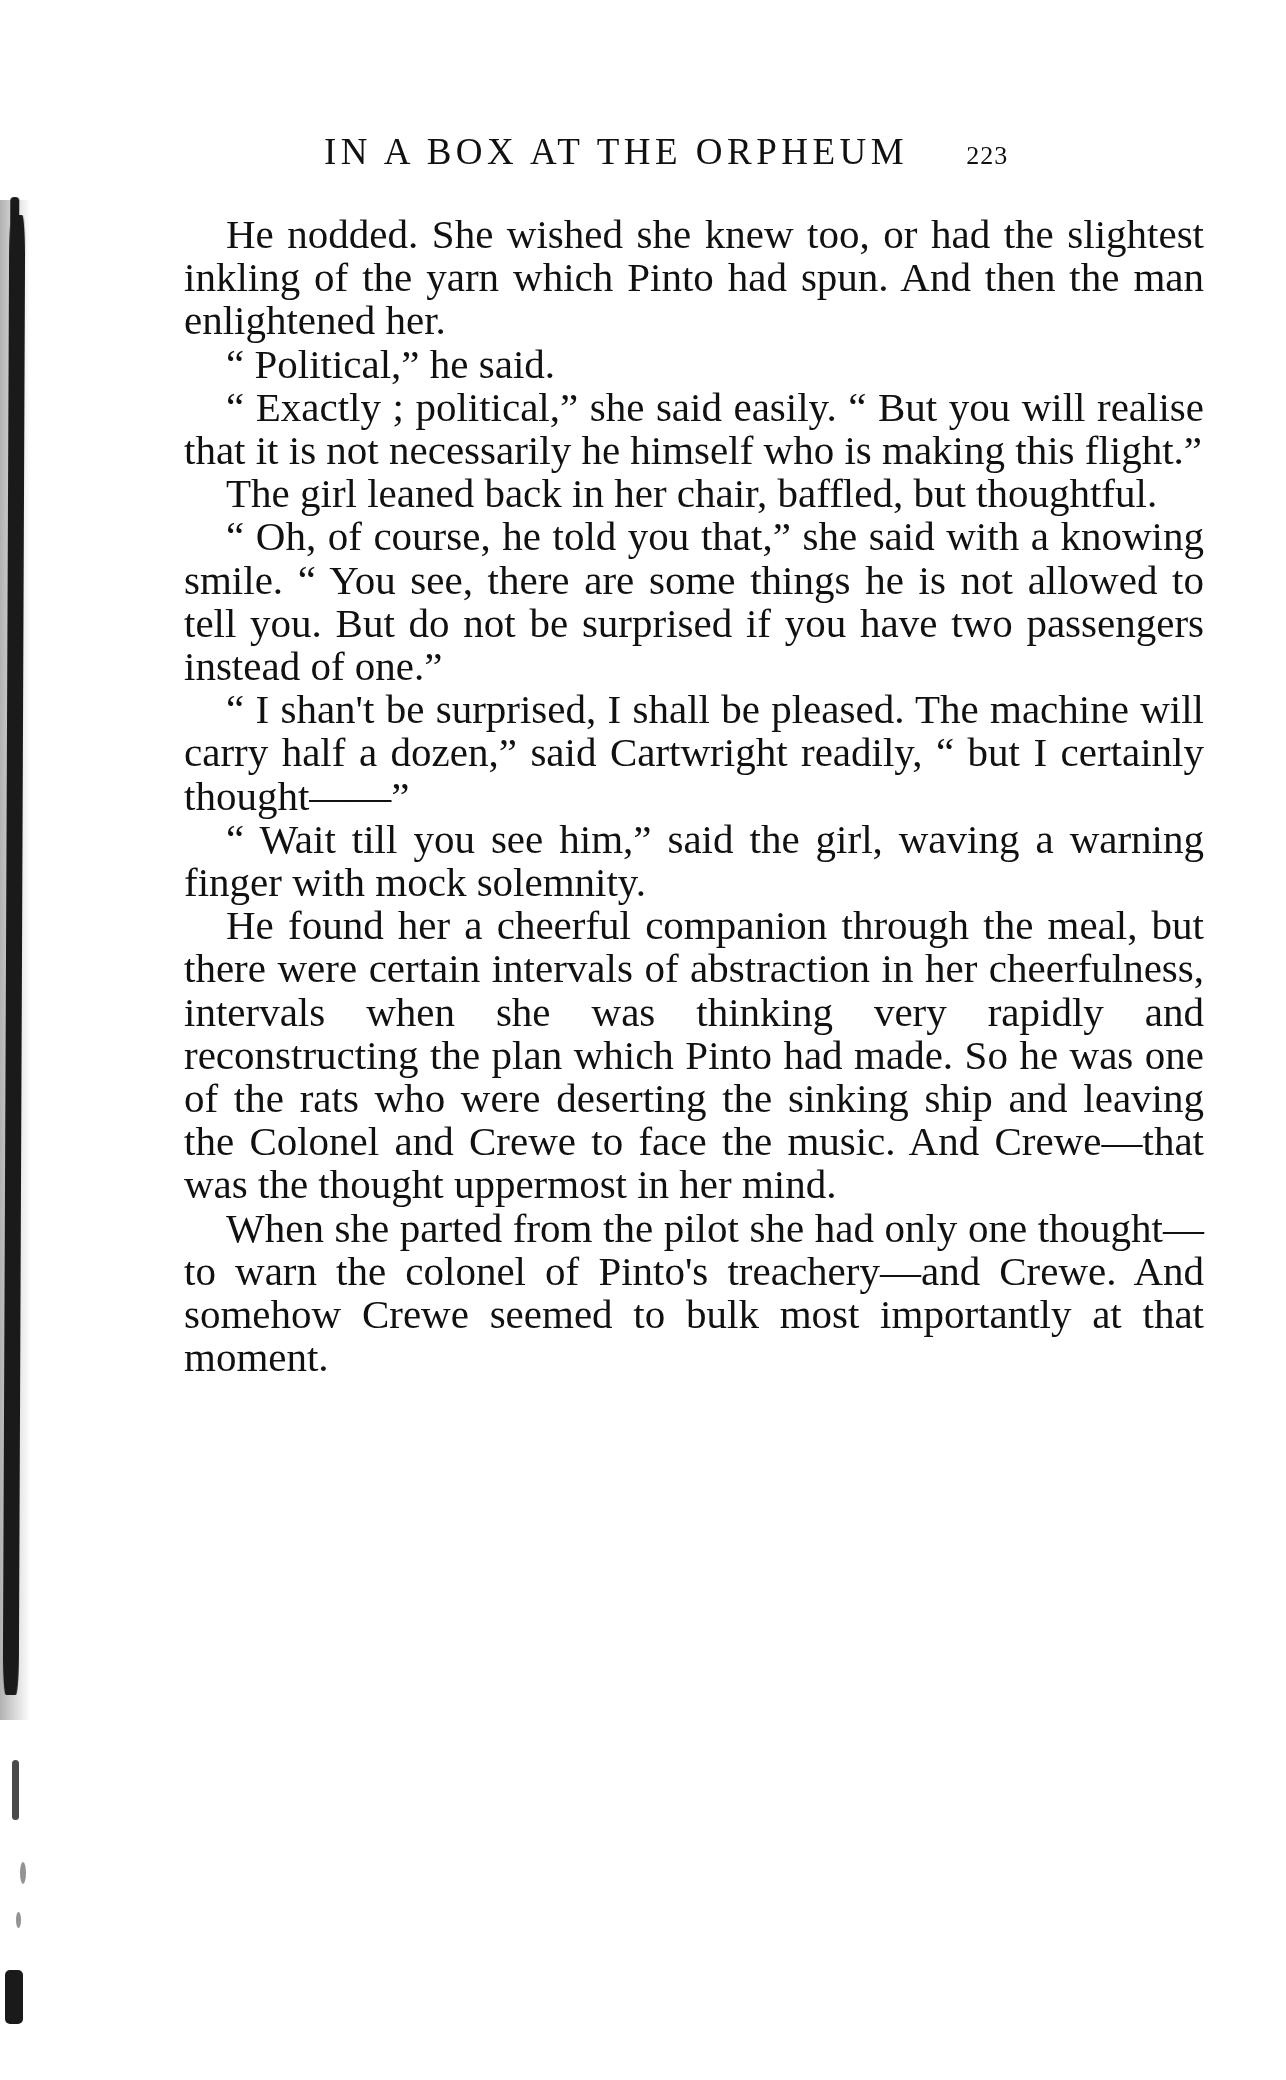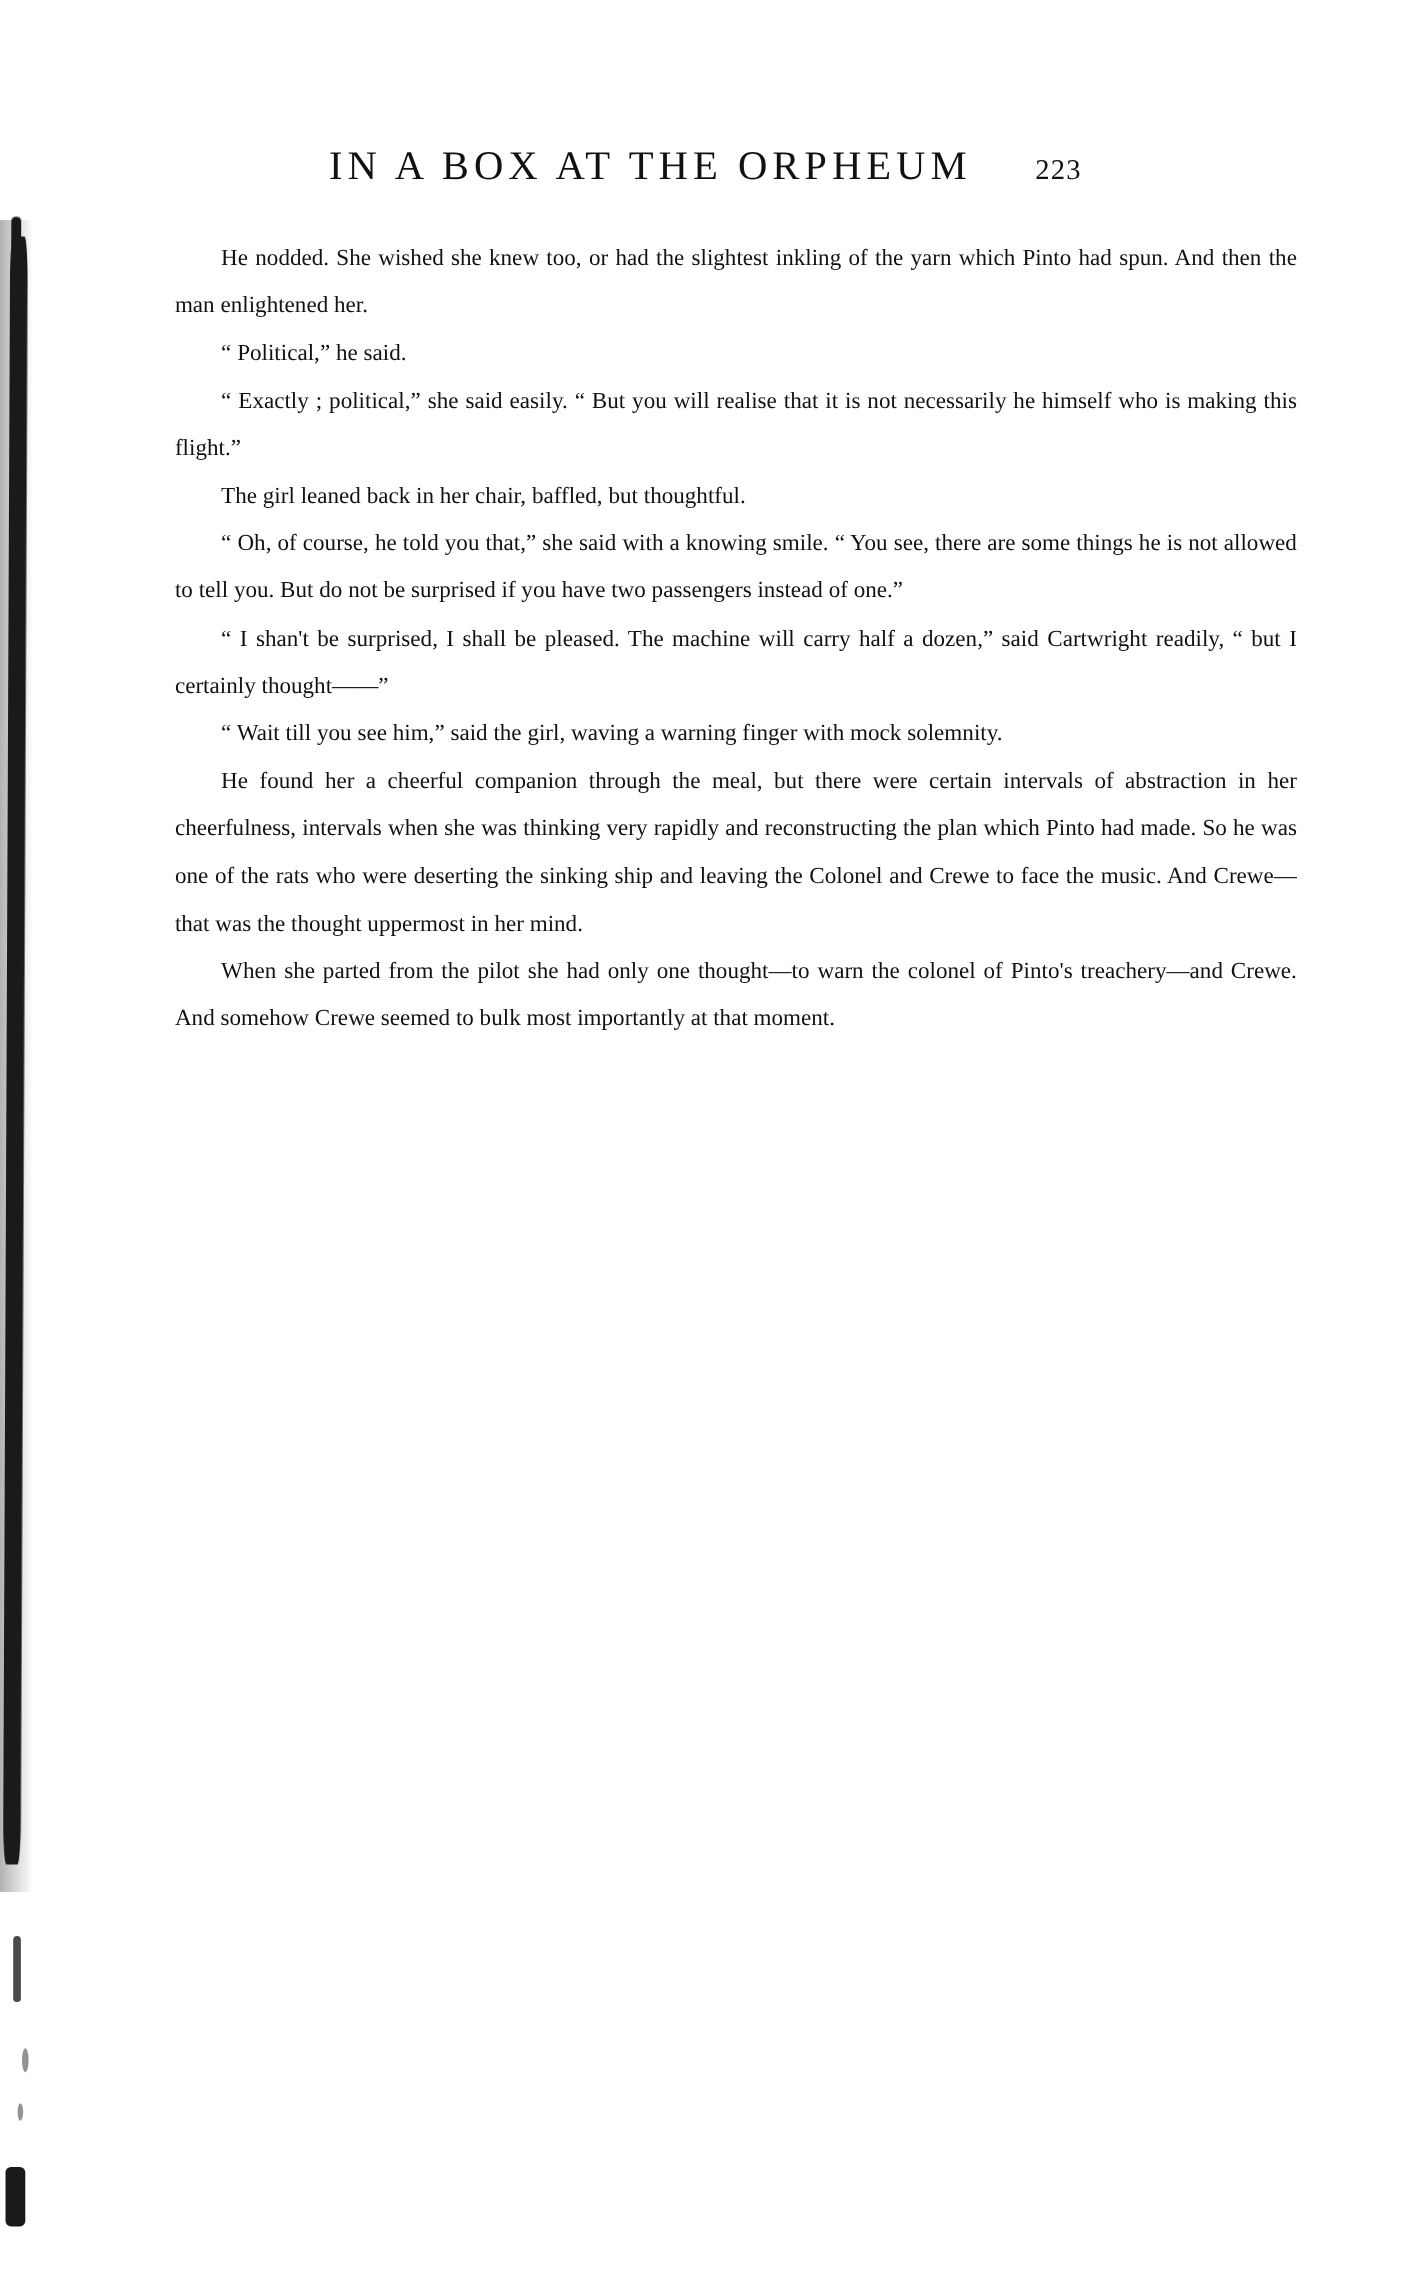--- a/index.html
+++ b/index.html
@@ -72,21 +72,21 @@
     top: 1760px;
     width: 7px;
     height: 60px;
     background: #2a2a2a;
     border-radius: 4px;
     opacity: 0.85;
   }
 
   .content {
     position: absolute;
-    left: 159px;
+    left: 184px;
     top: 130px;
     width: 1020px;
   }
 
   
   .runhead {
     display: flex;
     align-items: baseline;
     justify-content: flex-start;
     margin-left: 140px;
@@ -98,21 +98,21 @@
     font-weight: 400;
     white-space: nowrap;
   }
   .runhead-folio {
     font-size: 26px;
     margin-left: 58px;
     letter-spacing: 1px;
   }
 
   .body-text {
-    font-size: 21px;
+    font-size: 41px;
     line-height: 43.2px;
     text-align: justify;
     text-justify: inter-word;
     -webkit-hyphens: none;
     hyphens: none;
   }
   .body-text p {
     margin: 0;
     text-indent: 42px;
   }

